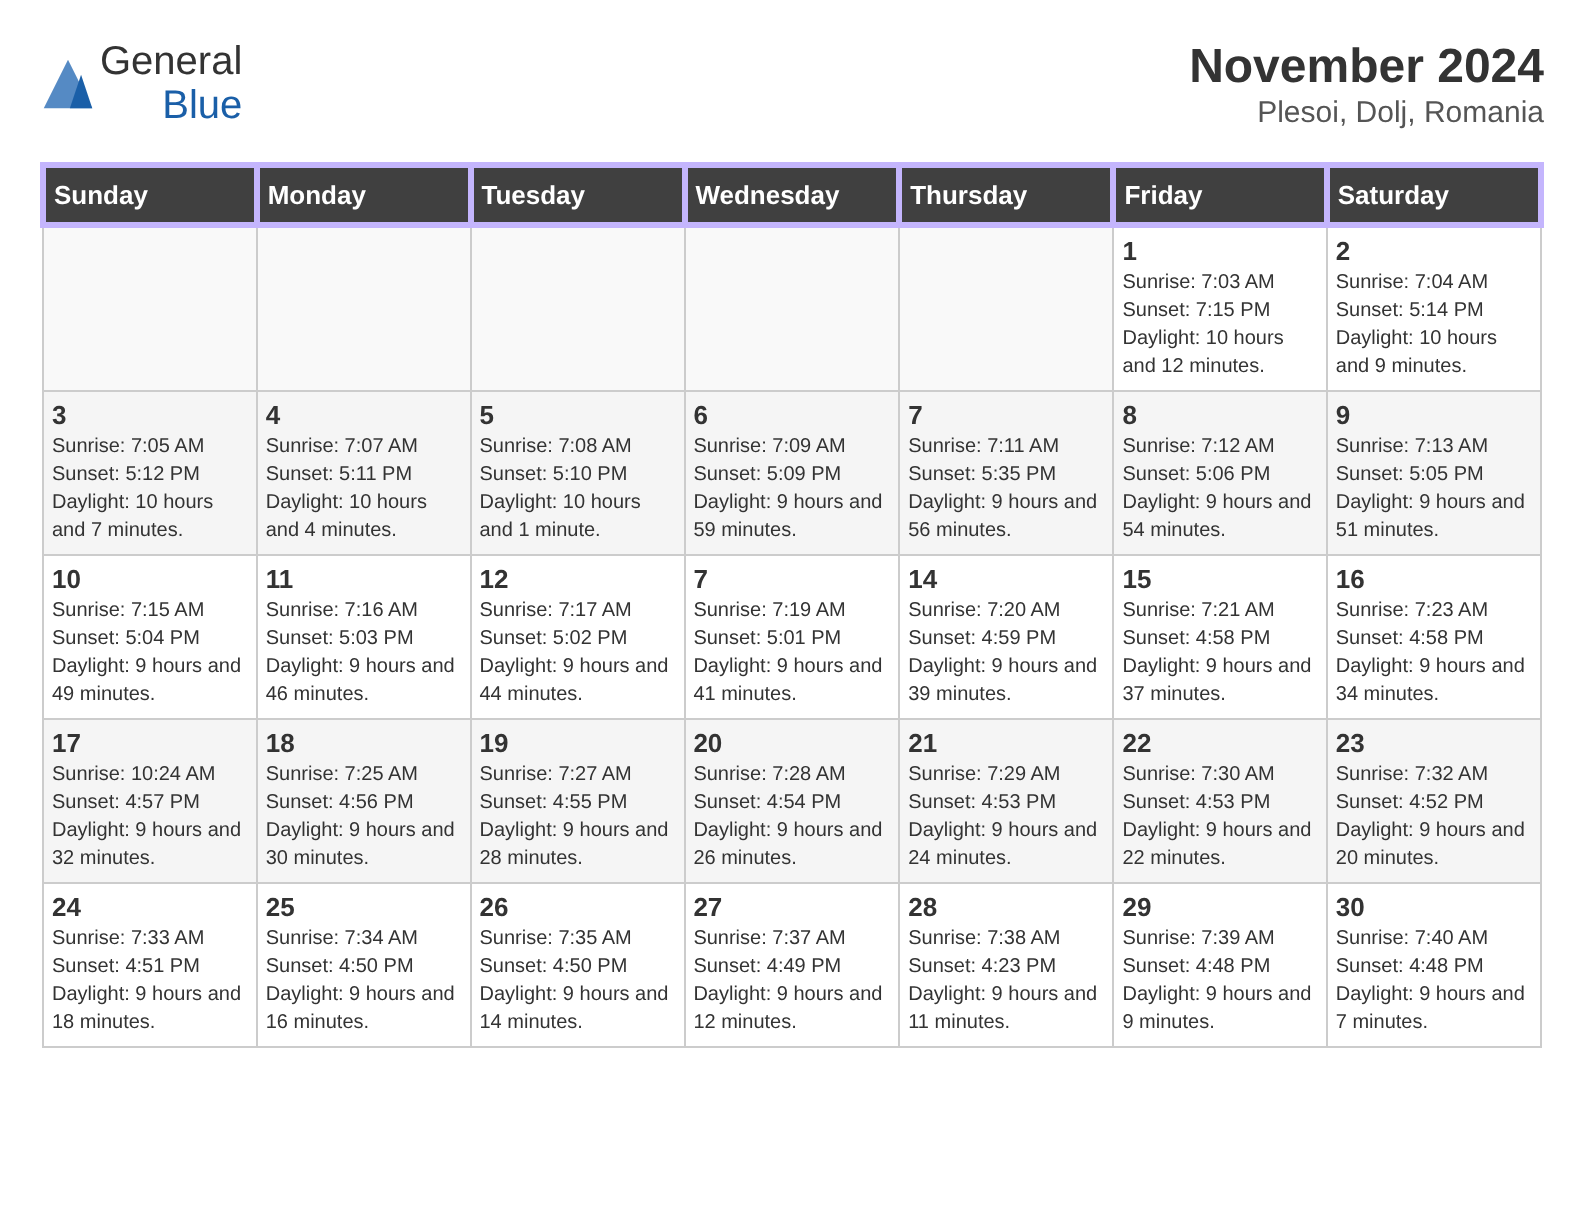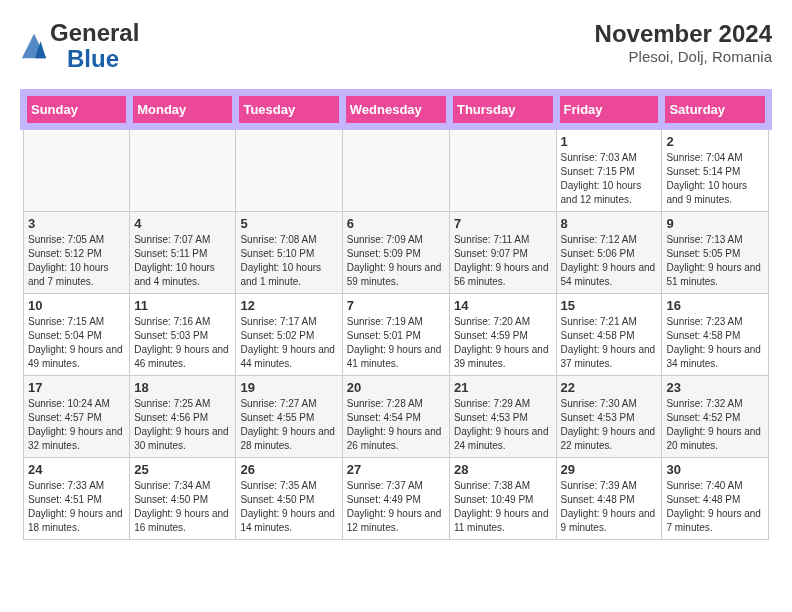--- a/index.html
+++ b/index.html
@@ -14,23 +14,24 @@
       display: flex;
       justify-content: space-between;
       align-items: flex-start;
       margin-bottom: 16px;
     }
     .logo {
       display: flex;
       align-items: center;
     }
     .logo-text {
-      font-size: 24px;
-      font-weight: bold;
+      font-size: 20px;
+      font-weight: normal;
       line-height: 1.1;
+      text-align: right;
     }
     .logo-general { color: #333; }
     .logo-blue { color: #1a5fa8; margin-left: 17px; }
     .logo-icon {
       width: 28px;
       height: 28px;
       margin-right: 2px;
     }
     .title-section {
       text-align: right;
@@ -43,27 +44,27 @@
     .location {
       font-size: 15px;
       color: #555;
     }
     .calendar-table {
       width: 100%;
       border-collapse: collapse;
       font-size: 11px;
     }
     .calendar-table th {
-      background-color: #ec4899;
+      background-color: #404040;
       color: white;
       padding: 6px 4px;
       text-align: left;
       font-size: 13px;
       font-weight: bold;
-      border: 7px solid #c4b5fd;
+      border: 3px solid #c4b5fd;
     }
     .calendar-table td {
       border: 1px solid #ccc;
       vertical-align: top;
       padding: 4px;
       height: 80px;
       width: 108px;
     }
     .calendar-table tr:nth-child(even) td {
       background-color: #f5f5f5;
@@ -159,21 +160,21 @@
         </td>
         <td>
           <div class="day-number">6</div>
           <div class="day-info" style="white-space: pre-line;">Sunrise: 7:09 AM
 Sunset: 5:09 PM
 Daylight: 9 hours and 59 minutes.</div>
         </td>
         <td>
           <div class="day-number">7</div>
           <div class="day-info" style="white-space: pre-line;">Sunrise: 7:11 AM
-Sunset: 9:07 PM
+Sunset: 5:35 PM
 Daylight: 9 hours and 56 minutes.</div>
         </td>
         <td>
           <div class="day-number">8</div>
           <div class="day-info" style="white-space: pre-line;">Sunrise: 7:12 AM
 Sunset: 5:06 PM
 Daylight: 9 hours and 54 minutes.</div>
         </td>
         <td>
           <div class="day-number">9</div>
@@ -291,21 +292,21 @@
         </td>
         <td>
           <div class="day-number">27</div>
           <div class="day-info" style="white-space: pre-line;">Sunrise: 7:37 AM
 Sunset: 4:49 PM
 Daylight: 9 hours and 12 minutes.</div>
         </td>
         <td>
           <div class="day-number">28</div>
           <div class="day-info" style="white-space: pre-line;">Sunrise: 7:38 AM
-Sunset: 10:49 PM
+Sunset: 4:23 PM
 Daylight: 9 hours and 11 minutes.</div>
         </td>
         <td>
           <div class="day-number">29</div>
           <div class="day-info" style="white-space: pre-line;">Sunrise: 7:39 AM
 Sunset: 4:48 PM
 Daylight: 9 hours and 9 minutes.</div>
         </td>
         <td>
           <div class="day-number">30</div>

